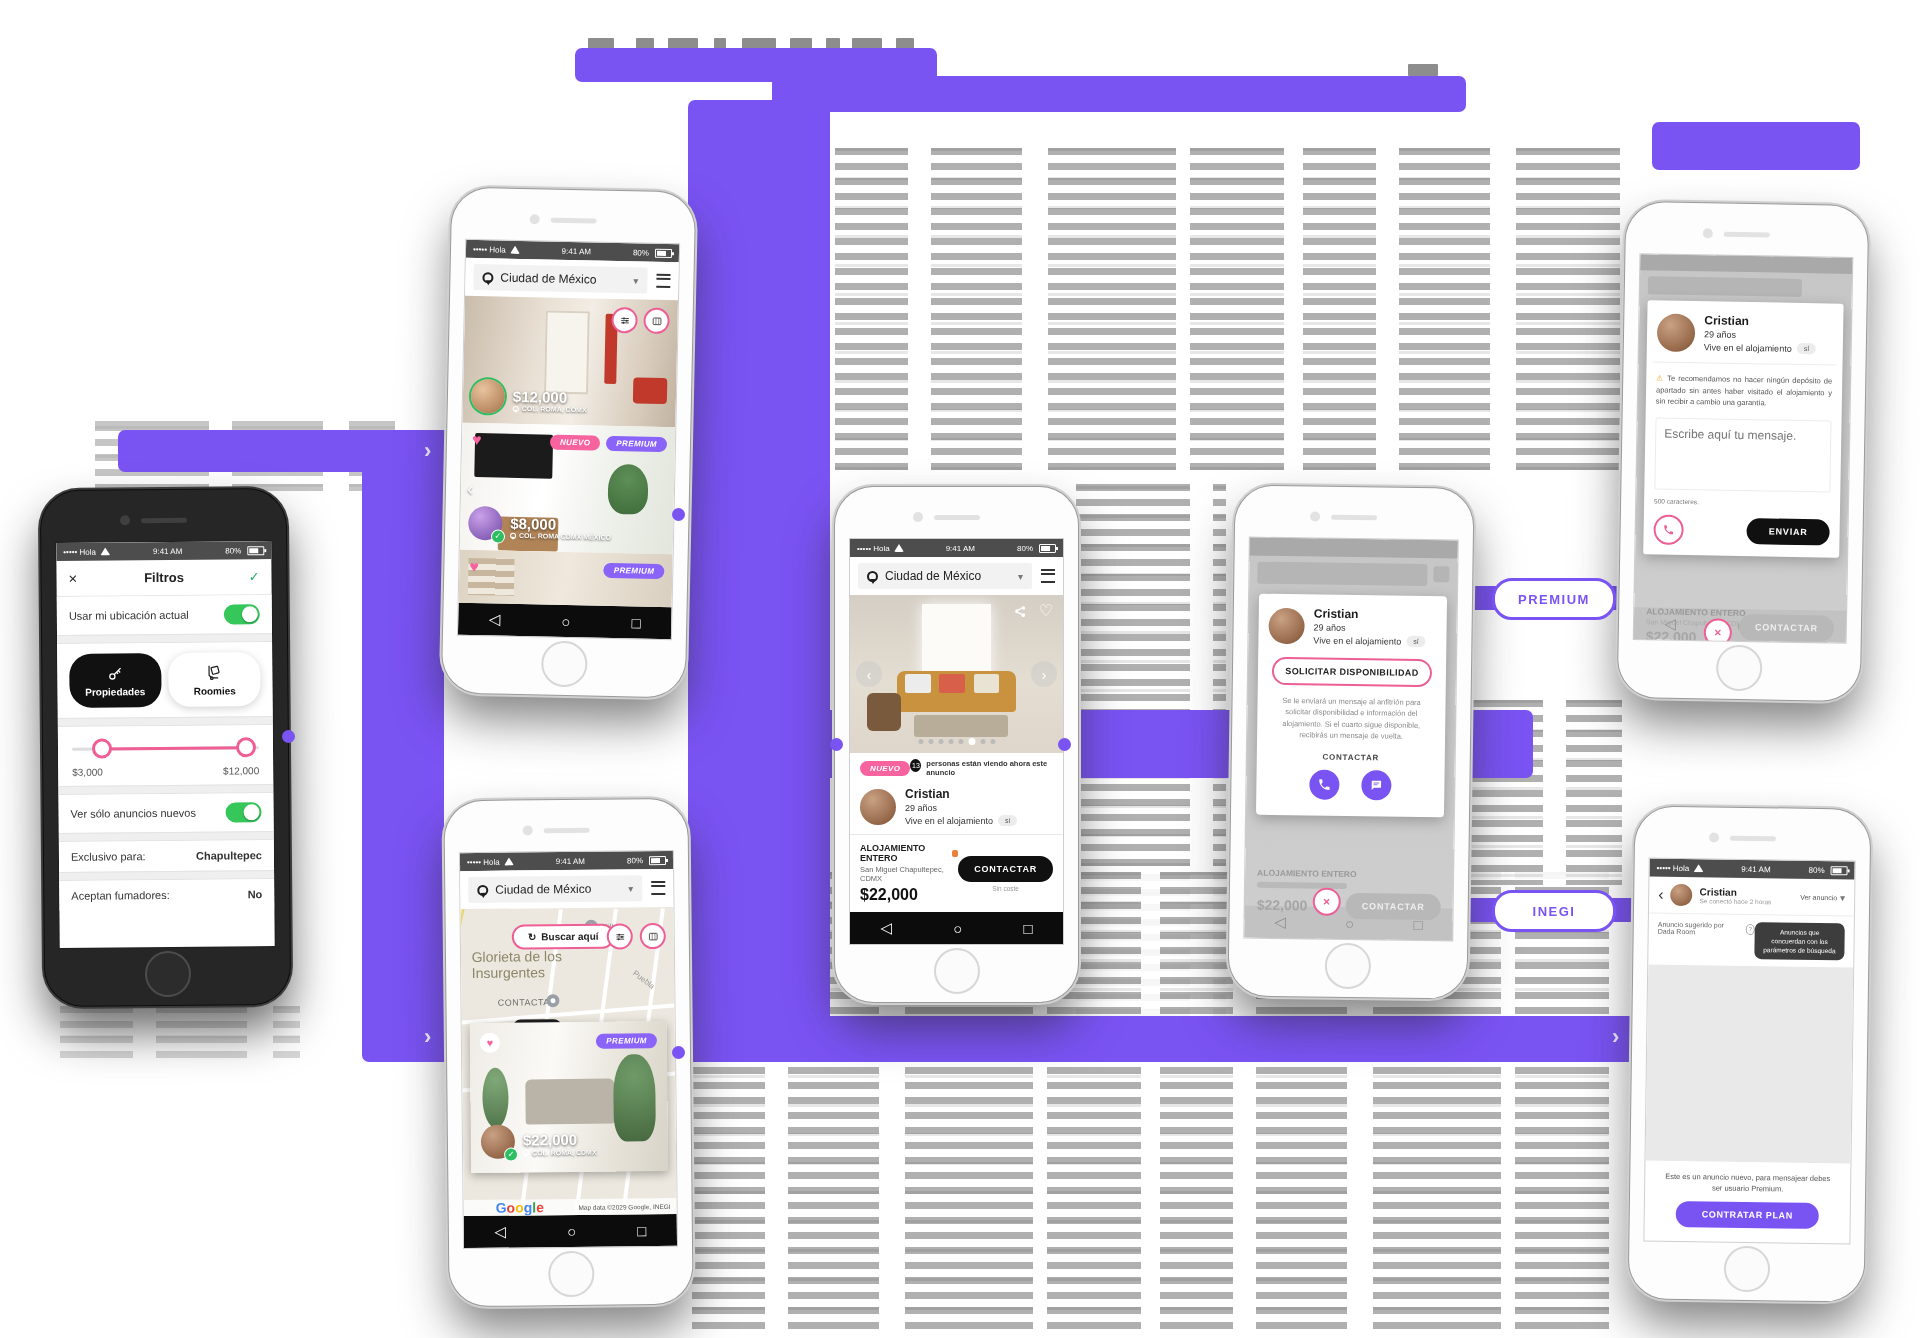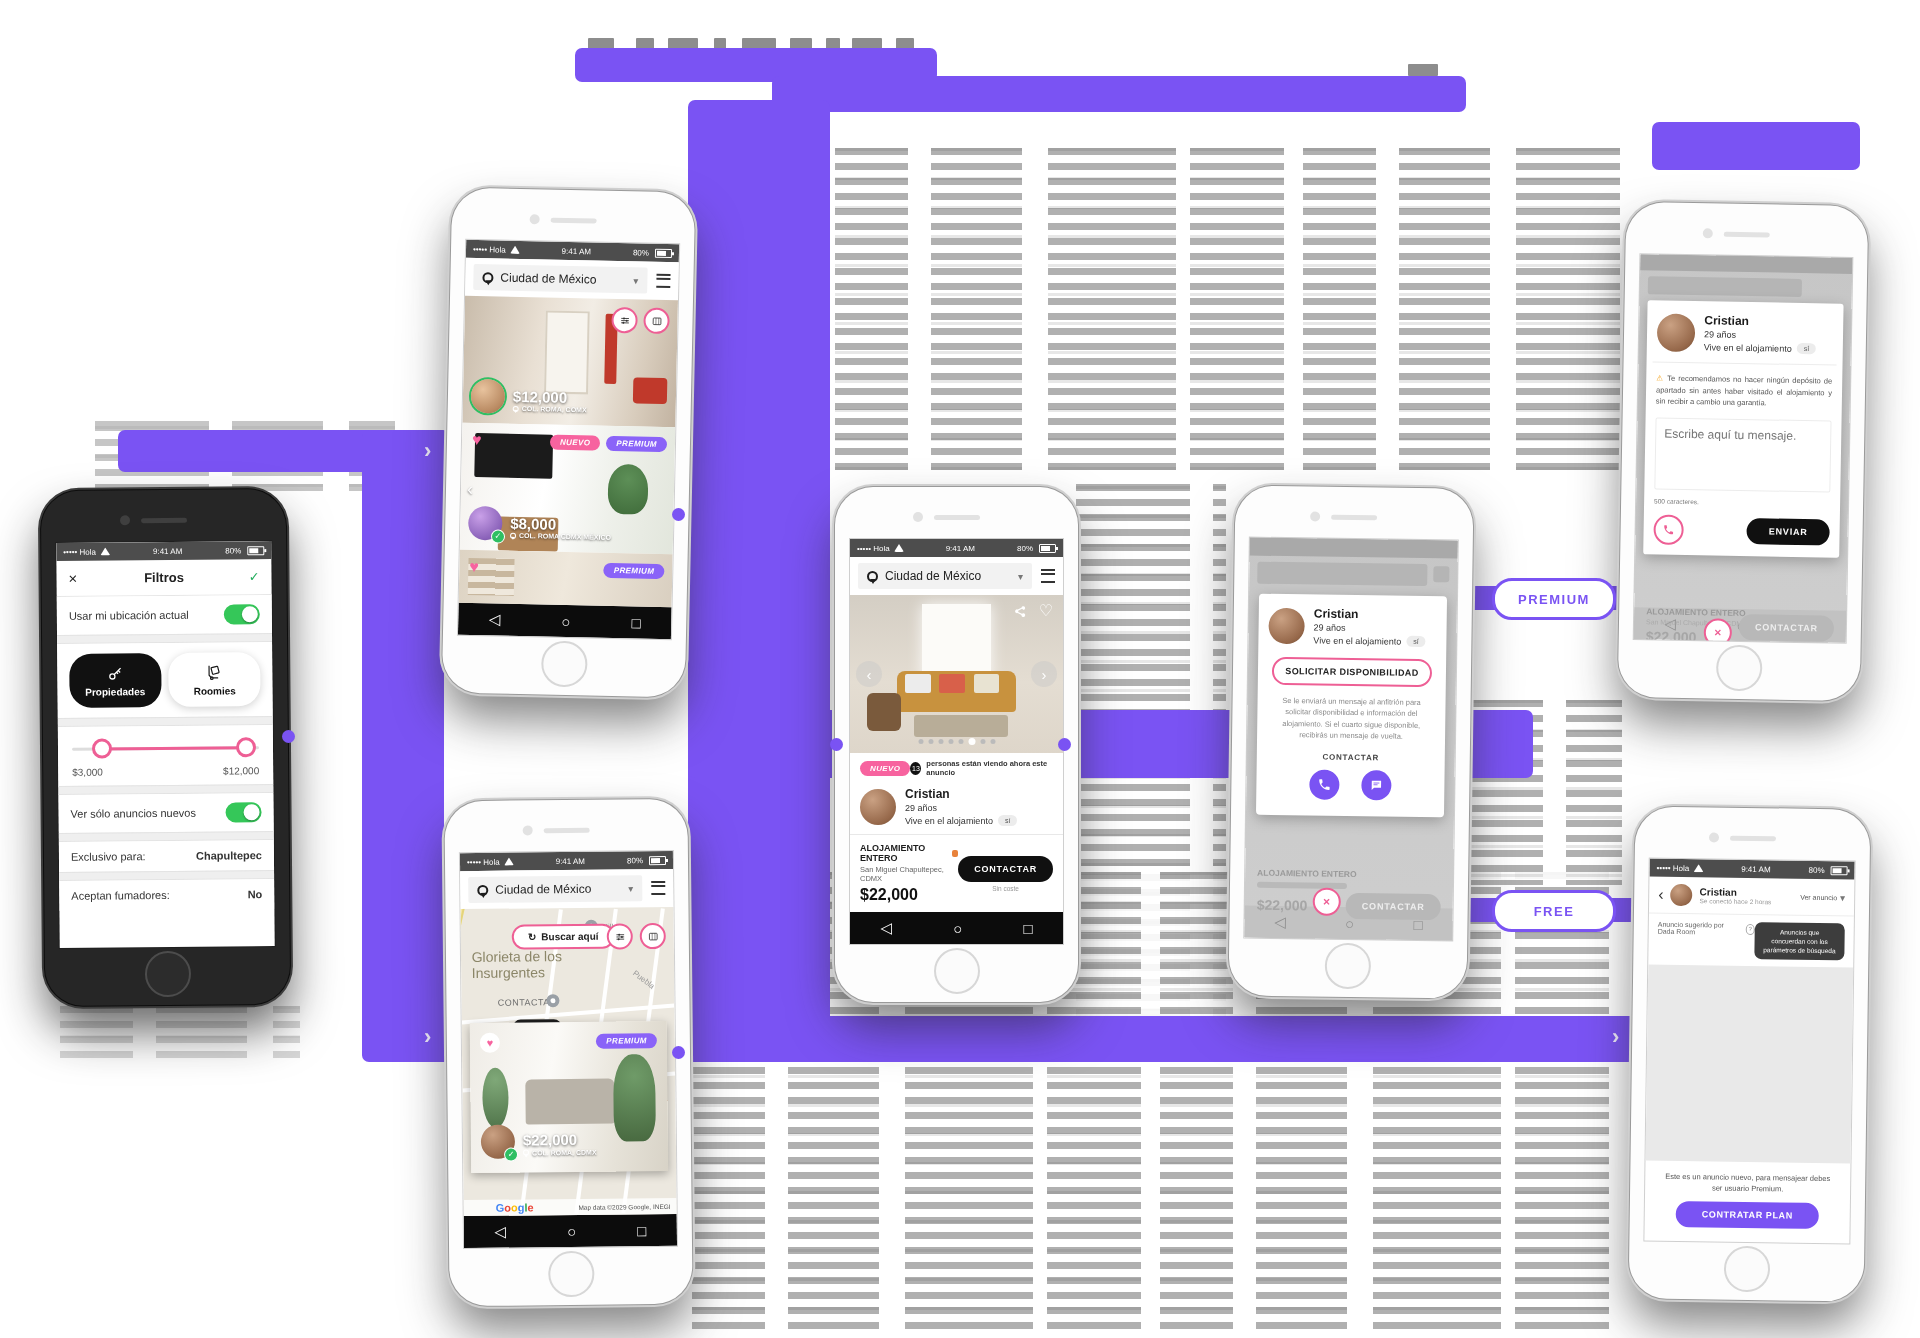--- a/index.html
+++ b/index.html
@@ -137,21 +137,21 @@
   <div class="pdot" style="left:830px;top:738px;"></div>
   <div class="pdot" style="left:1058px;top:738px;"></div>
   <div class="pdot" style="left:282px;top:730px;"></div>
 
   <div class="flowline" style="left:1455px;top:586px;width:197px;"></div>
   <div class="flowpill" style="left:1492px;top:578px;">
       <span>PREMIUM</span>
     </div>
   <div class="flowline" style="left:1455px;top:898px;width:197px;"></div>
   <div class="flowpill" style="left:1492px;top:890px;">
-      <span>FREE</span>
+      <span>INEGI</span>
     </div>
 
   <div class="phone dark" style="left:43px;top:490px;width:245px;height:515px;transform:rotate(-0.5deg);">
     <div class="ear"></div>
       <div class="cam"></div>
     <div class="screen">
       <div class="sb">
         <span>••••• Hola</span>
           <span class="wifi"></span>
         <span class="t">9:41 AM</span>
@@ -401,21 +401,21 @@
           <div style="position:absolute;left:52px;bottom:16px;">
             <div class="price-big">$22,000</div>
             <div class="loc-sm">
                 <span class="pinw"></span>
                 <span>COL. ROMA, CDMX</span>
               </div>
           </div>
         </div>
 
         <div style="position:absolute;left:0;right:0;bottom:0;height:16px;background:rgba(255,255,255,.8);display:flex;align-items:center;justify-content:space-between;padding:0 6px;">
-          <span style="font-size:11px;font-weight:bold;padding-left:26px;">
+          <span style="font-size:14px;font-weight:bold;padding-left:26px;">
             <span class="g-b">G</span><span class="g-r">o</span><span class="g-y">o</span><span class="g-b">g</span><span class="g-g">l</span><span class="g-r">e</span>
           </span>
           <span style="font-size:6.5px;color:#555;">Map data ©2029 Google, INEGI</span>
         </div>
       </div>
       <div class="andnav">
         <span>◁</span>
         <span>○</span>
         <span>□</span>
       </div>
@@ -466,21 +466,21 @@
             <i style="width:5px;height:5px;border-radius:50%;background:#bbb;"></i>
             <i style="width:5px;height:5px;border-radius:50%;background:#bbb;"></i>
             <i style="width:5px;height:5px;border-radius:50%;background:#bbb;"></i>
             <i style="width:7px;height:7px;border-radius:50%;background:#fff;"></i>
             <i style="width:5px;height:5px;border-radius:50%;background:#bbb;"></i>
             <i style="width:5px;height:5px;border-radius:50%;background:#bbb;"></i>
         </div>
       </div>
       <div style="display:flex;align-items:center;justify-content:space-between;padding:6px 10px;">
         <span class="tagpill tag-new">NUEVO</span>
-        <span style="display:flex;align-items:center;gap:5px;">
+        <span style="display:flex;gap:5px;">
           <span style="width:13px;height:13px;border-radius:50%;background:#111;color:#fff;font-size:7px;display:flex;align-items:center;justify-content:center;">13</span>
           <span style="font-size:7.5px;font-weight:bold;color:#333;">personas están viendo ahora este anuncio</span>
         </span>
       </div>
       <div class="hostrow" style="padding:4px 10px 8px;">
         <div class="avatar" style="width:36px;height:36px;background:radial-gradient(circle at 35% 30%,#caa183,#96684a 70%,#6e4a31);"></div>
         <div>
           <div class="nm">Cristian</div>
           <div class="ag">29 años</div>
           <div class="lv">

